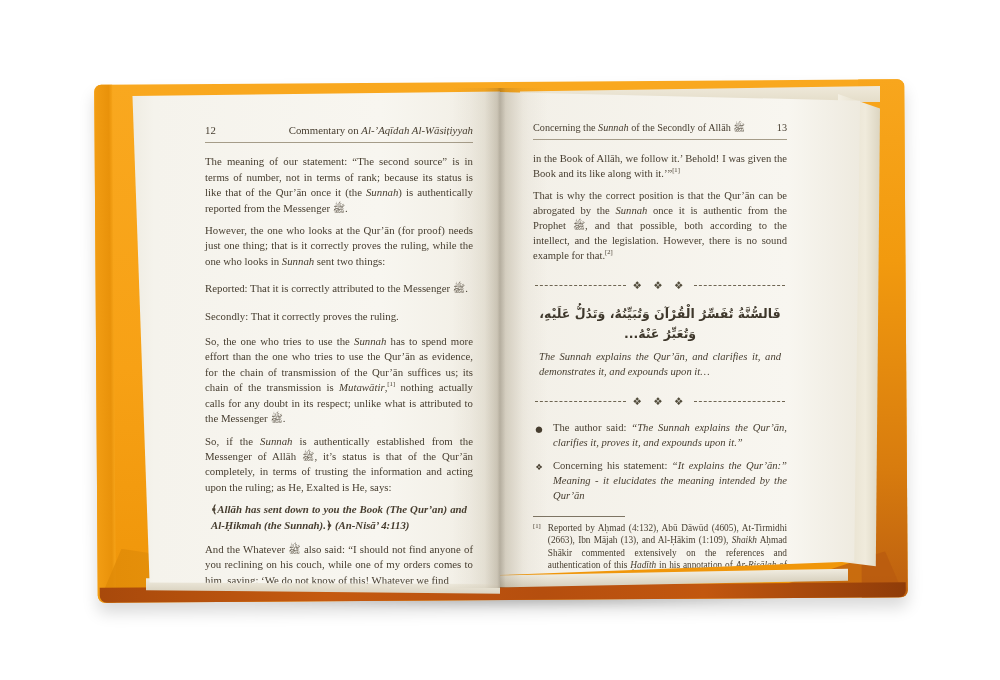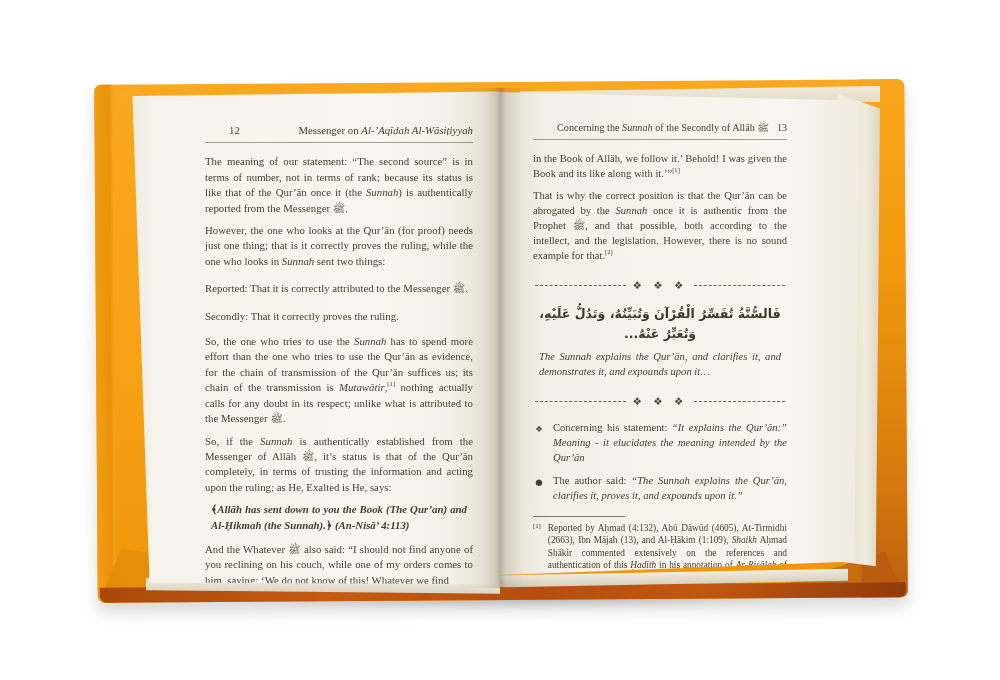--- a/index.html
+++ b/index.html
@@ -98,21 +98,21 @@
       rgba(110,90,55,0) 0%, rgba(110,90,55,0.08) 34%, rgba(80,62,35,0.20) 47%,
       rgba(60,46,24,0.30) 50%, rgba(90,70,40,0.16) 56%, rgba(110,90,55,0.05) 74%, transparent 100%);
     pointer-events:none;
   }
 
   
   .page-inner { position:relative; width:100%; height:100%; }
   .pl-inner { padding:33px 27px 0 77px; font-size:10.8px; line-height:15.4px; }
   .pr-inner { padding:30px 73px 0 33px; font-size:10.6px; line-height:15px; }
 
-  .page-header { display:flex; justify-content:space-between; align-items:baseline; gap:8px;margin-left:24px; }
+  .page-header { display:flex; justify-content:space-between; align-items:baseline; gap:8px; }
   .pl-inner .page-header { font-size:10.8px; }
   .pr-inner .page-header { font-size:10.2px; }
   .running-title { white-space:nowrap; }
   .pagenum { flex:0 0 auto; }
   .header-rule { border-top:1px solid #a59c89; margin:4px 0 11px 0; }
 
   .para { text-align:justify; margin-bottom:7px; }
   .para.spaced { margin-top:12px; margin-bottom:10px; }
   .arabic {
     direction:rtl; text-align:center; font-family:"DejaVu Sans", sans-serif;
@@ -161,21 +161,21 @@
 
   <div class="fore-edge-top"></div>
   <div class="fore-edge-right"></div>
   <div class="page-edge-bottom-left"></div>
   <div class="page-edge-bottom-right"></div>
 
   <div class="page page-left">
     <div class="page-inner pl-inner">
       <div class="page-header">
         <span class="pagenum">12</span>
-        <span class="running-title"><span>Messenger on </span><span class="run-i">Al-’Aqīdah Al-Wāsiṭiyyah</span></span>
+        <span class="running-title"><span>Commentary on </span><span class="run-i">Al-’Aqīdah Al-Wāsiṭiyyah</span></span>
       </div>
       <div class="header-rule"></div>
 
       <p class="para"><span class="run-b">The meaning of our statement: </span><span>“The second source” is in terms of number, not in terms of rank; because its status is like that of the Qur’ān once it (the </span><span class="run-i">Sunnah</span><span>) is authentically reported from the Messenger </span><span class="run-seal">ﷺ</span><span>.</span></p>
       <p class="para"><span>However, the one who looks at the Qur’ān (for proof) needs just one thing; that is it correctly proves the ruling, while the one who looks in </span><span class="run-i">Sunnah</span><span> sent two things:</span></p>
       <p class="para spaced"><span class="run-b">Reported: </span><span>That it is correctly attributed to the Messenger </span><span class="run-seal">ﷺ</span><span>.</span></p>
       <p class="para spaced"><span class="run-b">Secondly: </span><span>That it correctly proves the ruling.</span></p>
       <p class="para"><span>So, the one who tries to use the </span><span class="run-i">Sunnah</span><span> has to spend more effort than the one who tries to use the Qur’ān as evidence, for the chain of transmission of the Qur’ān suffices us; its chain of the transmission is </span><span class="run-i">Mutawātir</span><span>,</span><span class="run-sup">[1]</span><span> nothing actually calls for any doubt in its respect; unlike what is attributed to the Messenger </span><span class="run-seal">ﷺ</span><span>.</span></p>
       <p class="para"><span>So, if the </span><span class="run-i">Sunnah</span><span> is authentically established from the Messenger of Allāh </span><span class="run-seal">ﷺ</span><span>, it’s status is that of the Qur’ān completely, in terms of trusting the information and acting upon the ruling; as He, Exalted is He, says:</span></p>
 
@@ -213,26 +213,26 @@
       <div class="arabic">فَالسُّنَّةُ تُفَسِّرُ الْقُرْآنَ وَتُبَيِّنُهُ، وَتَدُلُّ عَلَيْهِ، وَتُعَبِّرُ عَنْهُ...</div>
       <p class="para verse-trans"><span class="run-i">The Sunnah explains the Qur’ān, and clarifies it, and demonstrates it, and expounds upon it…</span></p>
 
       <div class="divider">
         <span class="dash"></span>
         <span class="diamonds">❖ ❖ ❖</span>
         <span class="dash"></span>
       </div>
 
       <div class="bullet">
+        <span class="bullet-marker">●</span>
+        <span class="bullet-text"><span class="run-b">The author said: </span><span class="run-i">“The Sunnah explains the Qur’ān, clarifies it, proves it, and expounds upon it.”</span></span>
+      </div>
+      <div class="bullet">
         <span class="bullet-marker">❖</span>
         <span class="bullet-text"><span>Concerning his statement: </span><span class="run-i">“It explains the Qur’ān:” </span><span class="run-i">Meaning - it elucidates the meaning intended by the Qur’ān</span></span>
-      </div>
-      <div class="bullet">
-        <span class="bullet-marker">●</span>
-        <span class="bullet-text"><span class="run-b">The author said: </span><span class="run-i">“The Sunnah explains the Qur’ān, clarifies it, proves it, and expounds upon it.”</span></span>
       </div>
 
       <div class="footnote-block">
         <div class="footnote-rule"></div>
         <div class="footnote">
           <span class="fn-marker">[1]</span>
           <span class="fn-text"><span>Reported by Aḥmad (4:132), Abū Dāwūd (4605), At-Tirmidhi (2663), Ibn Mājah (13), and Al-Ḥākim (1:109), </span><span class="run-i">Shaikh</span><span> Aḥmad Shākir commented extensively on the references and authentication of this </span><span class="run-i">Ḥadīth</span><span> in his annotation of </span><span class="run-i">Ar-Risālah</span><span> of Ash-Shafi’i (page 9). See </span><span class="run-i">Al-Ḥadīth Ḥujjah bi Nafsih fī Al-’Aqā’id wa Al-Aḥkām</span><span> by Al-Albāni, and he said it is </span><span class="run-i">Ṣaḥīḥ</span><span>.</span></span>
         </div>
         <div class="footnote">
           <span class="fn-marker">[2]</span>

